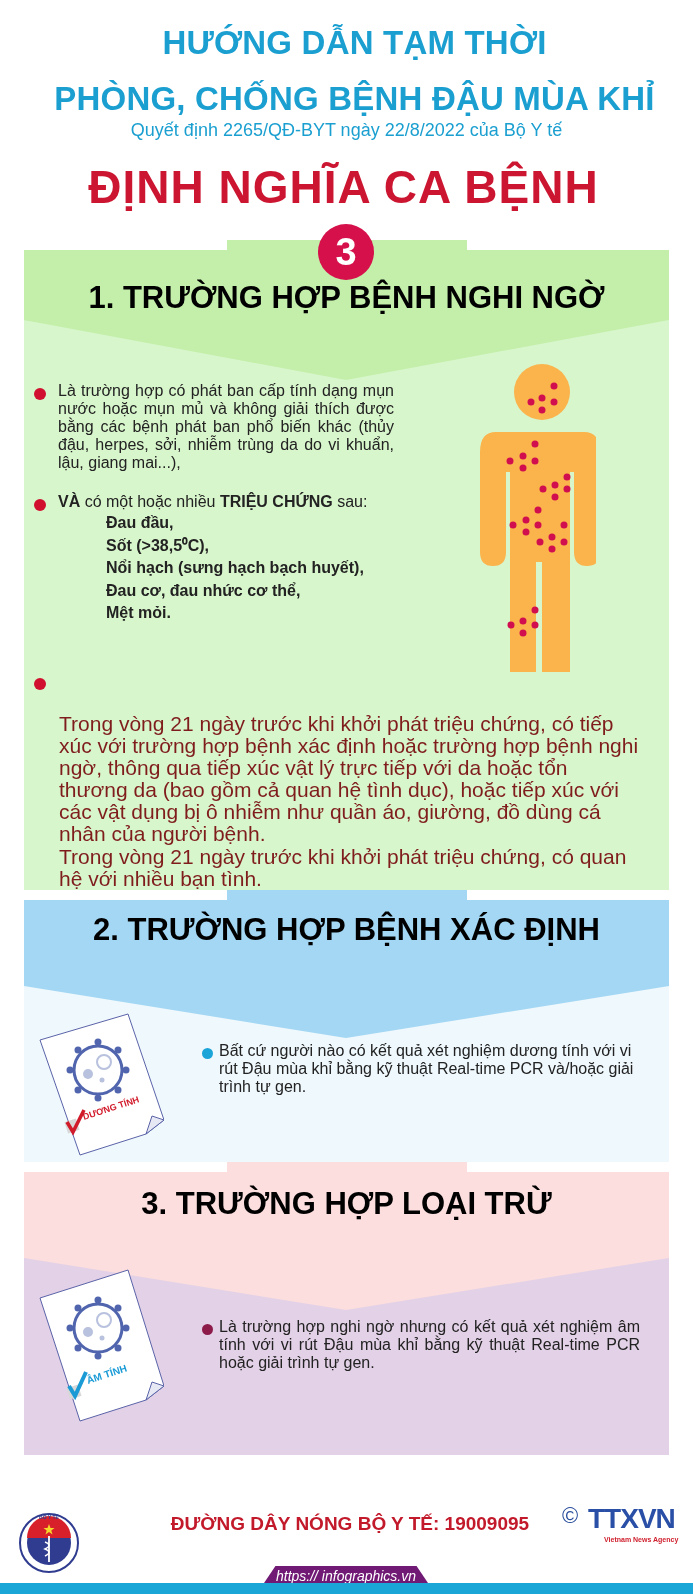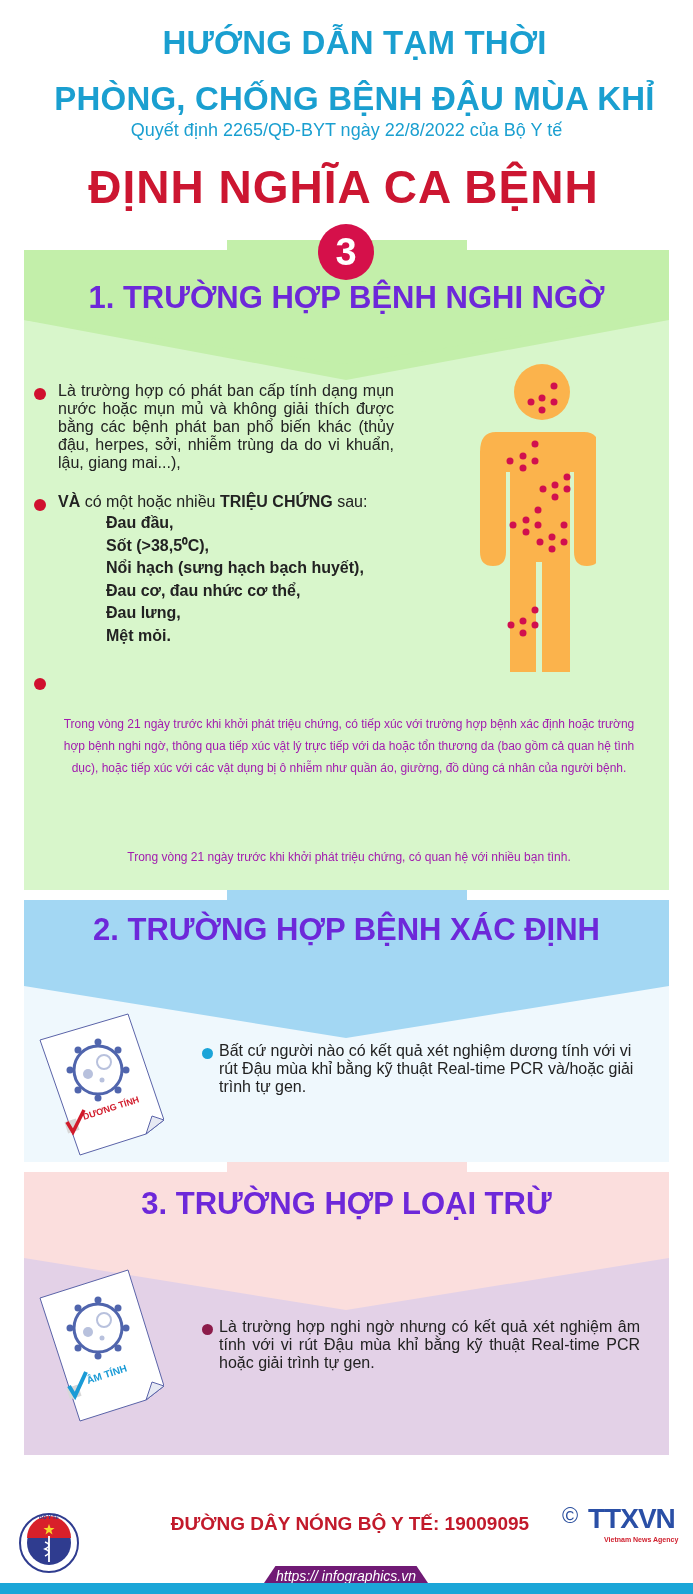--- a/index.html
+++ b/index.html
@@ -27,21 +27,21 @@
     border-radius: 50%; background: #d5104a; color: #fff; z-index: 5;
     display: flex; align-items: center; justify-content: center;
     font-size: 38px; font-weight: bold; font-family: "Liberation Sans", sans-serif;
   }
 
   .panel { position: absolute; left: 24px; width: 645px; }
   .tab { position: absolute; left: 203px; width: 240px; height: 14px; }
   .panel-head { position: absolute; left: 0; width: 645px; }
   .head-text {
     position: absolute; left: 0; width: 645px; text-align: center;
-    color: #6d28d9; font-weight: bold; font-size: 31px;
+    color: #000000; font-weight: bold; font-size: 31px;
     font-family: "Liberation Sans", sans-serif;
   }
   .chevron { position: absolute; left: 0; width: 645px; }
 
   
   #sec1 { top: 250px; height: 640px; background: #d8f6cb; }
   #sec1 .tab { top: -10px; background: #c3efaa; }
   #sec1 .panel-head { top: 0; height: 70px; background: #c3efaa; }
 
   
@@ -56,21 +56,21 @@
 
   .bullet-row { position: absolute; display: flex; }
   .dot { width: 12px; height: 12px; border-radius: 50%; flex: none; margin-top: 6px; margin-right: 12px; }
   .para { color: #222; font-size: 16px; line-height: 18px; font-family: "Liberation Sans", sans-serif; }
   .justify { text-align: justify; }
   b.k { font-weight: bold; margin-top: 8px; }
 
   .symptoms { position: absolute; left: 82px; top: 262px; }
   .symptoms div { font-weight: bold; font-size: 16px; line-height: 22.5px; color: #222; font-family: "Liberation Sans", sans-serif; }
 
-  .epi { position: absolute; left: 35px; width: 580px; font-size: 12px; line-height: 22px; color: #a21caf; font-family: "Liberation Sans", sans-serif; text-align: center; }
+  .epi { position: absolute; left: 35px; width: 580px; font-size: 21px; line-height: 22px; color: #7f1d1d; font-family: "Liberation Sans", sans-serif; }
 
   .footer-hotline {
     position: absolute; left: 170px; top: 1513px; width: 360px; text-align: center;
     color: #c21a2b; font-size: 19px; font-weight: bold; font-family: "Liberation Sans", sans-serif;
   }
   .footer-bar { position: absolute; left: 0; top: 1583px; width: 693px; height: 11px; background: #1ba6d8; }
   .footer-url-tab {
     position: absolute; left: 262px; top: 1566px; width: 168px; height: 20px;
     background: #701a75; clip-path: polygon(8% 0, 92% 0, 100% 100%, 0 100%);
     color: #fff; font-style: italic; font-size: 14px; text-align: center; line-height: 20px;
@@ -106,21 +106,20 @@
   <div class="bullet-row" style="left:10px;top:243px;width:400px">
     <span class="dot" style="background:#d0102e"></span>
     <div class="para"><b class="k">VÀ</b><span> có một hoặc nhiều </span><b class="k">TRIỆU CHỨNG</b><span> sau:</span></div>
   </div>
 
   <div class="symptoms">
     <div>Đau đầu,</div>
     <div>Sốt (&gt;38,5⁰C),</div>
     <div>Nổi hạch (sưng hạch bạch huyết),</div>
     <div>Đau cơ, đau nhức cơ thể,</div>
-    <div>Đau lưng,</div>
     <div>Mệt mỏi.</div>
   </div>
 
   <div class="bullet-row" style="left:10px;top:422px;width:420px">
     <span class="dot" style="background:#d0102e"></span>
   </div>
 
   <div class="epi" style="top:463px">Trong vòng 21 ngày trước khi khởi phát triệu chứng, có tiếp xúc với trường hợp bệnh xác định hoặc trường hợp bệnh nghi ngờ, thông qua tiếp xúc vật lý trực tiếp với da hoặc tổn thương da (bao gồm cả quan hệ tình dục), hoặc tiếp xúc với các vật dụng bị ô nhiễm như quần áo, giường, đồ dùng cá nhân của người bệnh.</div>
   <div class="epi" style="top:596px">Trong vòng 21 ngày trước khi khởi phát triệu chứng, có quan hệ với nhiều bạn tình.</div>
 

